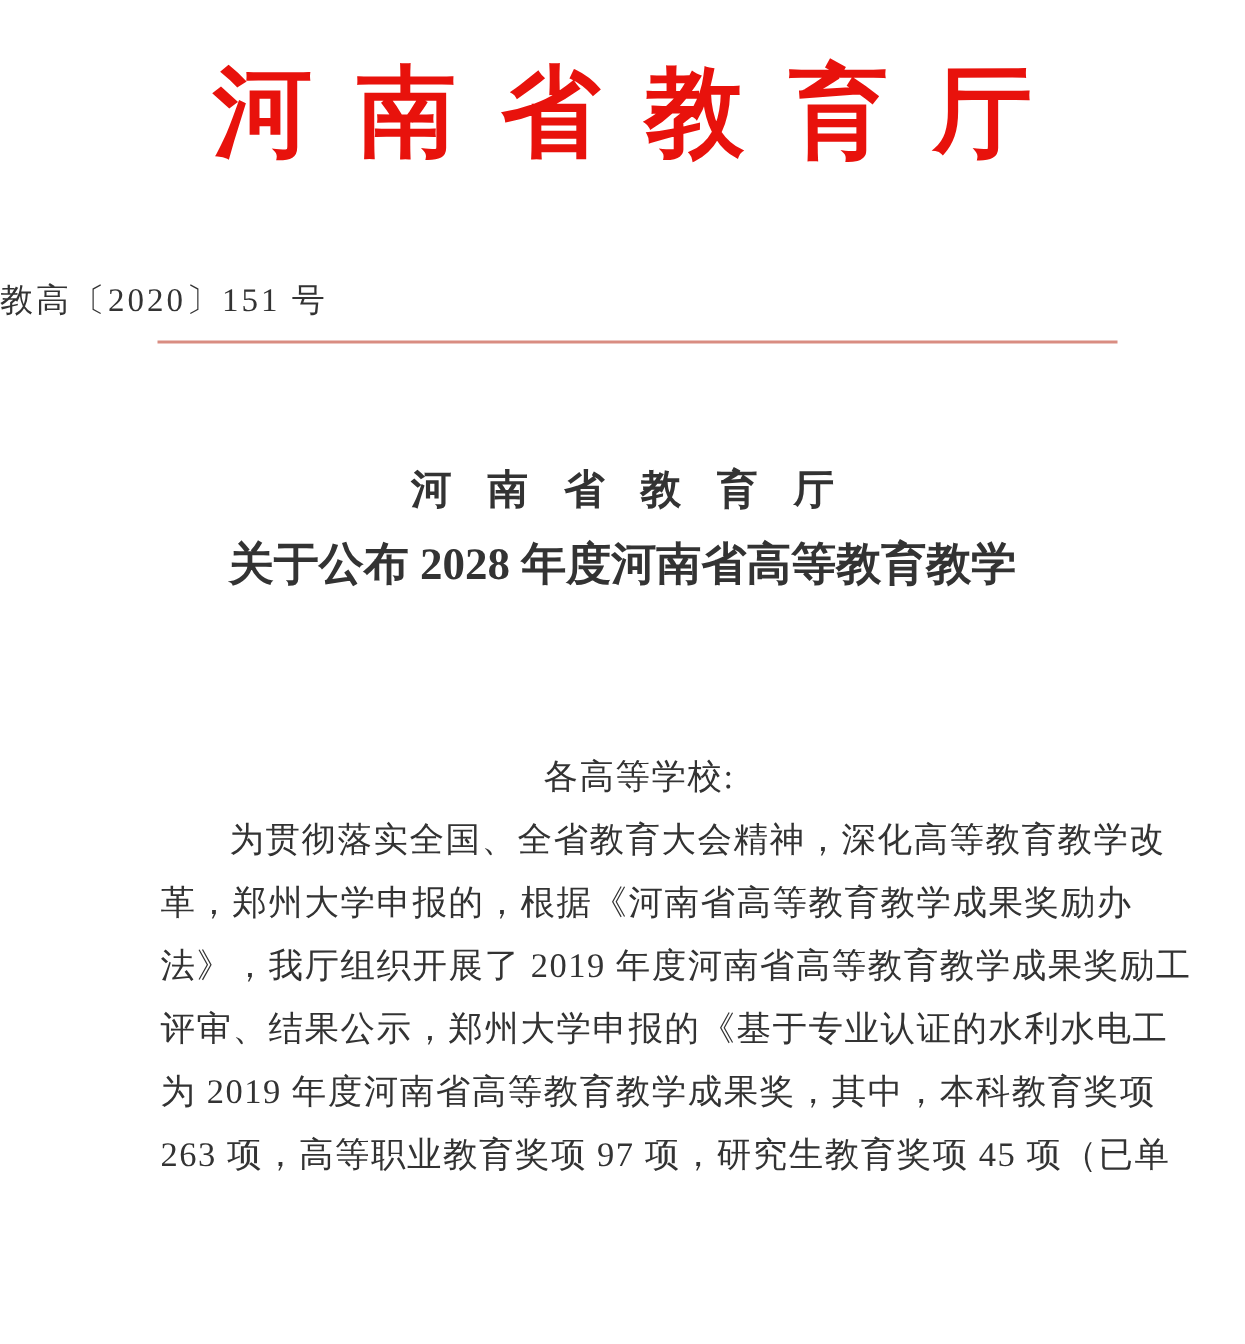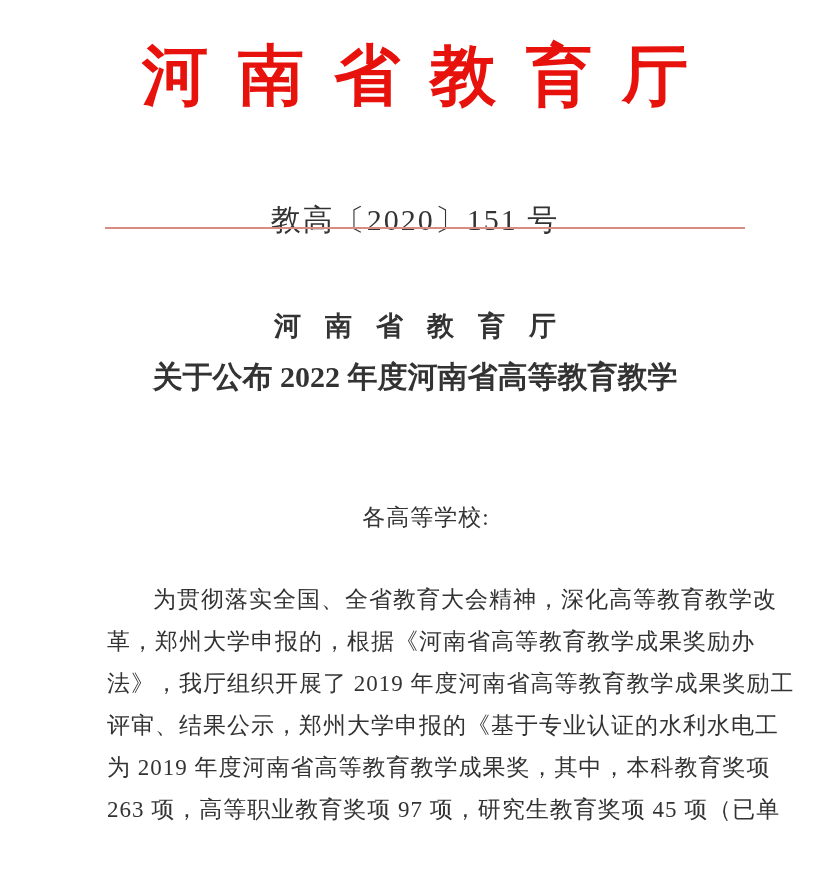--- a/index.html
+++ b/index.html
@@ -28,26 +28,25 @@
     color: var(--header-red, #e8120c);
     letter-spacing: 30px;
     text-indent: 30px;
     white-space: nowrap;
   }
   .doc-number {
     position: absolute;
     top: 186px;
     left: 0;
     right: 0;
-    text-align: center;
-    font-size: 30px;
+    text-align: left;
+    font-size: 22px;
     line-height: 28px;
     letter-spacing: 2px;
     color: var(--text, #333333);
-    margin-top: 20px;
   }
   .divider {
     position: absolute;
     top: 227px;
     left: 105px;
     width: 640px;
     height: 2px;
     background: var(--divider-red, #d98d82);
   }
   .title-block {
@@ -92,37 +91,36 @@
   }
   .pline {
     line-height: 42px;
     letter-spacing: 1px;
     text-align: justify;
     text-align-last: justify;
     white-space: nowrap;
   }
   .pline.indent {
     text-indent: 46px;
-    margin-top: 40px;
   }
 </style>
 </head>
 <body>
 
 <div class="page">
 
   <div class="agency-header">河南省教育厅</div>
 
   <div class="doc-number">教高〔2020〕151 号</div>
 
   <div class="divider"></div>
 
   <div class="title-block">
     <div class="title-line-1">河南省教育厅</div>
-    <div class="title-line-2">关于公布 2022 年度河南省高等教育教学</div>
+    <div class="title-line-2">关于公布 2028 年度河南省高等教育教学</div>
   </div>
 
   <div class="body-block">
     <div class="salutation">各高等学校:</div>
     <div class="pline indent">为贯彻落实全国、全省教育大会精神，深化高等教育教学改</div>
     <div class="pline">革，郑州大学申报的，根据《河南省高等教育教学成果奖励办</div>
     <div class="pline">法》，我厅组织开展了 2019 年度河南省高等教育教学成果奖励工</div>
     <div class="pline">评审、结果公示，郑州大学申报的《基于专业认证的水利水电工</div>
     <div class="pline">为 2019 年度河南省高等教育教学成果奖，其中，本科教育奖项</div>
     <div class="pline">263 项，高等职业教育奖项 97 项，研究生教育奖项 45 项（已单</div>

